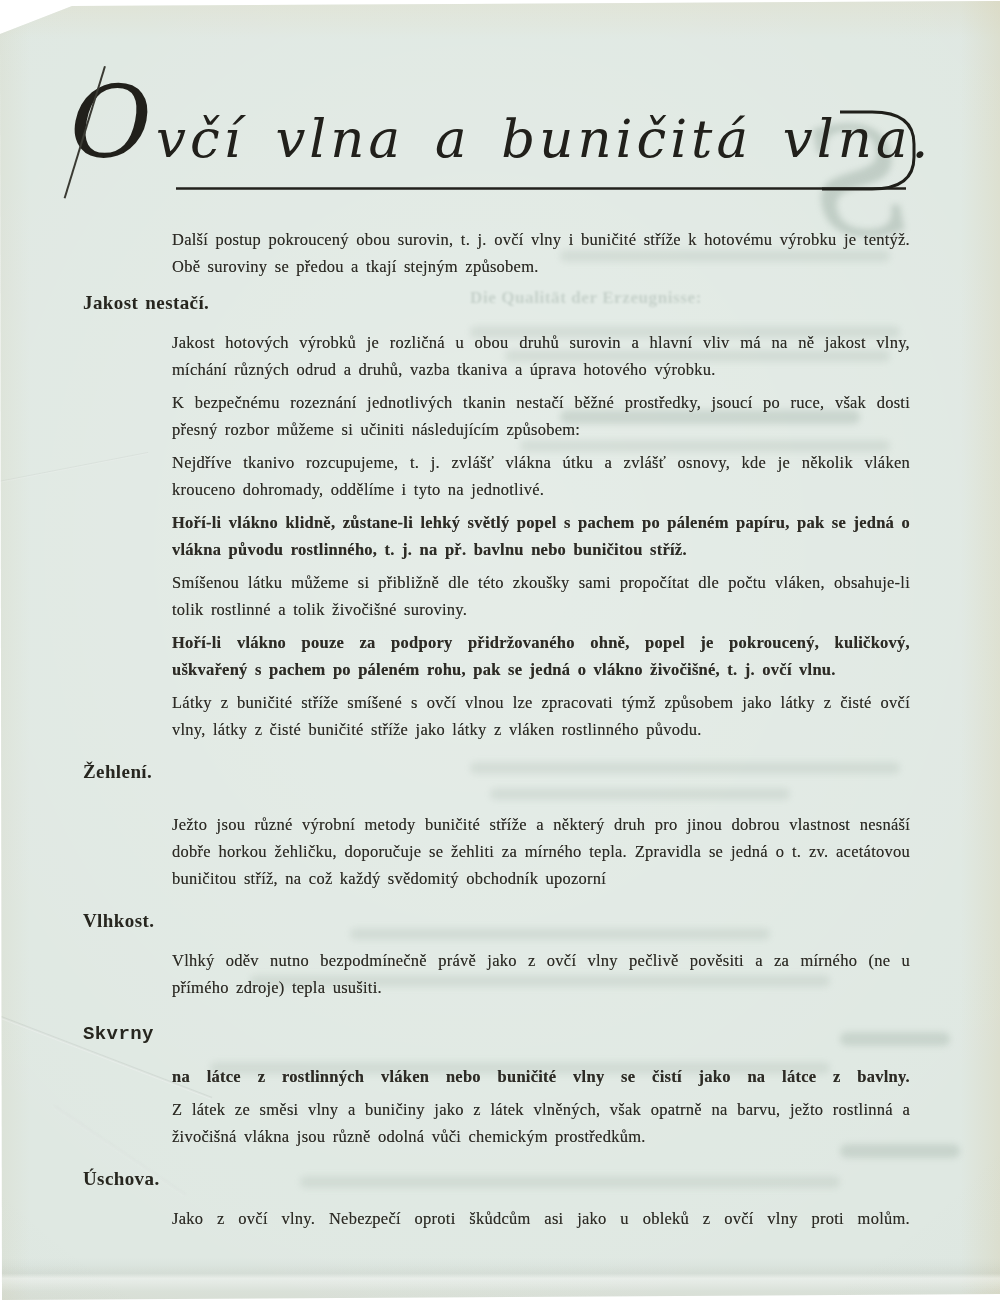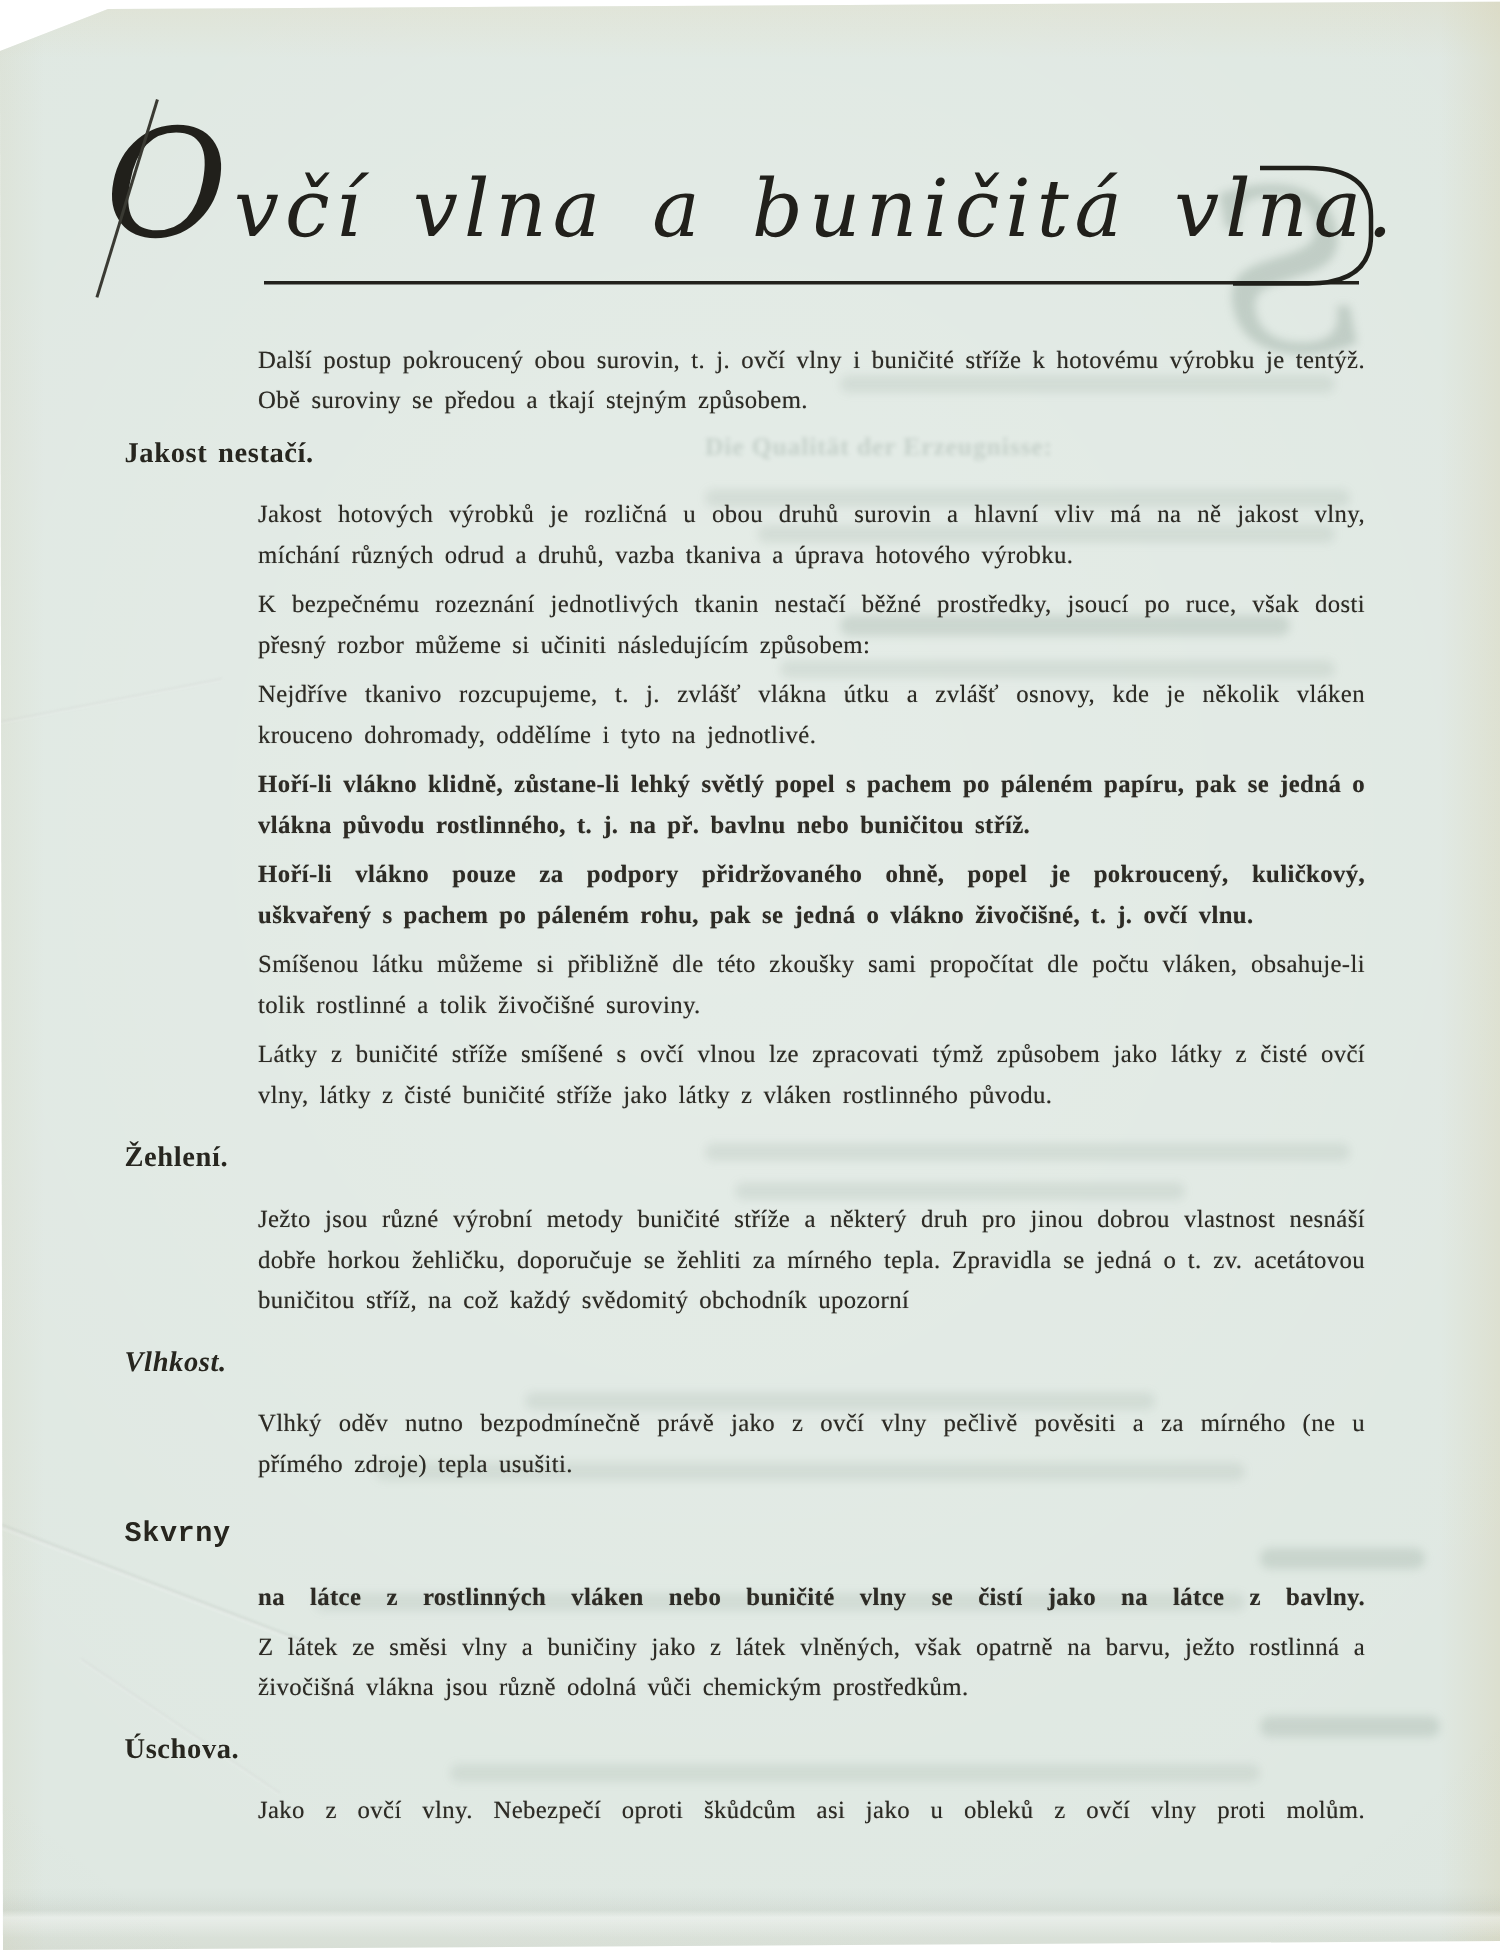--- a/index.html
+++ b/index.html
@@ -143,28 +143,28 @@
     <div class="flow">
 
       <p class="body-par">Další postup pokroucený obou surovin, t. j. ovčí vlny i buničité stříže k hotovému výrobku je tentýž. Obě suroviny se předou a tkají stejným způsobem.</p>
 
       <h2 class="heading">Jakost nestačí.</h2>
       <p class="body-par">Jakost hotových výrobků je rozličná u obou druhů surovin a hlavní vliv má na ně jakost vlny, míchání různých odrud a druhů, vazba tkaniva a úprava hotového výrobku.</p>
 
       <p class="body-par">K bezpečnému rozeznání jednotlivých tkanin nestačí běžné prostředky, jsoucí po ruce, však dosti přesný rozbor můžeme si učiniti následujícím způsobem:</p>
       <p class="body-par">Nejdříve tkanivo rozcupujeme, t. j. zvlášť vlákna útku a zvlášť osnovy, kde je několik vláken krouceno dohromady, oddělíme i tyto na jednotlivé.</p>
       <p class="body-par bold">Hoří-li vlákno klidně, zůstane-li lehký světlý popel s pachem po páleném papíru, pak se jedná o vlákna původu rostlinného, t. j. na př. bavlnu nebo buničitou stříž.</p>
+      <p class="body-par">Smíšenou látku můžeme si přibližně dle této zkoušky sami propočítat dle počtu vláken, obsahuje-li tolik rostlinné a tolik živočišné suroviny.</p>
       <p class="body-par bold">Hoří-li vlákno pouze za podpory přidržovaného ohně, popel je pokroucený, kuličkový, uškvařený s pachem po páleném rohu, pak se jedná o vlákno živočišné, t. j. ovčí vlnu.</p>
-      <p class="body-par">Smíšenou látku můžeme si přibližně dle této zkoušky sami propočítat dle počtu vláken, obsahuje-li tolik rostlinné a tolik živočišné suroviny.</p>
       <p class="body-par">Látky z buničité stříže smíšené s ovčí vlnou lze zpracovati týmž způsobem jako látky z čisté ovčí vlny, látky z čisté buničité stříže jako látky z vláken rostlinného původu.</p>
 
       <h2 class="heading" style="margin-top:16px;">Žehlení.</h2>
-      <p class="body-par" style="margin-top:14px;">Ježto jsou různé výrobní metody buničité stříže a některý druh pro jinou dobrou vlastnost nesnáší dobře horkou žehličku, doporučuje se žehliti za mírného tepla. Zpravidla se jedná o t. zv. acetátovou buničitou stříž, na což každý svědomitý obchodník upozorní</p>
+      <p class="body-par" style="margin-top:26px;">Ježto jsou různé výrobní metody buničité stříže a některý druh pro jinou dobrou vlastnost nesnáší dobře horkou žehličku, doporučuje se žehliti za mírného tepla. Zpravidla se jedná o t. zv. acetátovou buničitou stříž, na což každý svědomitý obchodník upozorní</p>
 
-      <h2 class="heading" style="margin-top:16px;font-style:italic;">Vlhkost.</h2>
+      <h2 class="heading" style="margin-top:16px;">Vlhkost.</h2>
       <p class="body-par" style="margin-top:12px;">Vlhký oděv nutno bezpodmínečně právě jako z ovčí vlny pečlivě pověsiti a za mírného (ne u přímého zdroje) tepla usušiti.</p>
 
       <h2 class="heading" style="margin-top:20px;font-family:Liberation Mono, monospace;">Skvrny</h2>
       <p class="body-par justify-last mt-lg">na látce z rostlinných vláken nebo buničité vlny se čistí jako na látce z bavlny.</p>
       <p class="body-par">Z látek ze směsi vlny a buničiny jako z látek vlněných, však opatrně na barvu, ježto rostlinná a živočišná vlákna jsou různě odolná vůči chemickým prostředkům.</p>
 
       <h2 class="heading" style="margin-top:16px;">Úschova.</h2>
       <p class="body-par justify-last" style="margin-top:12px;">Jako z ovčí vlny. Nebezpečí oproti škůdcům asi jako u obleků z ovčí vlny proti molům.</p>
 
     </div>

